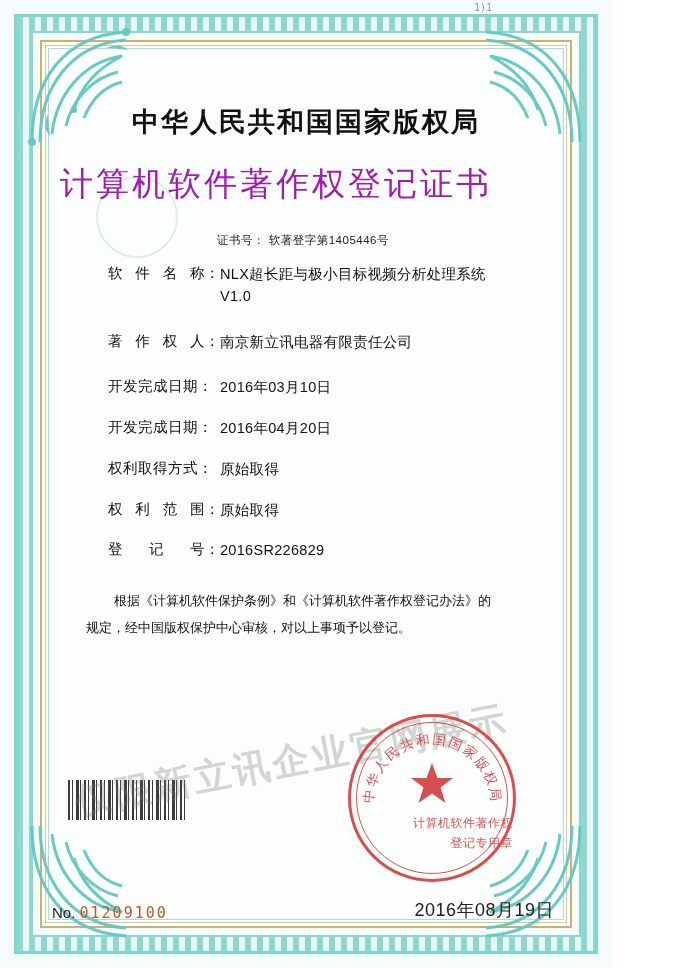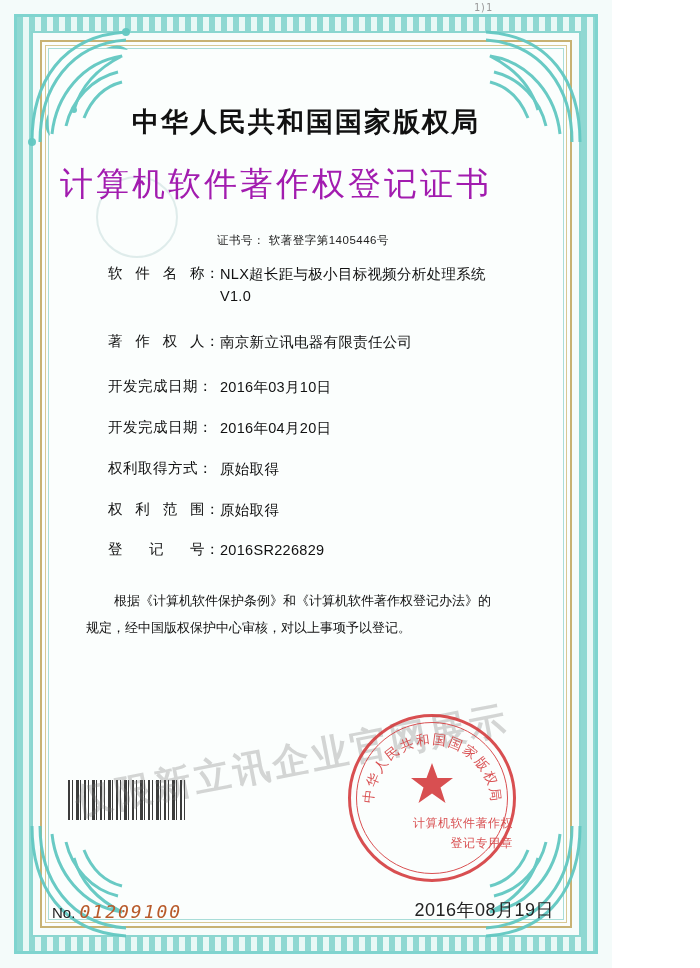--- a/index.html
+++ b/index.html
@@ -214,22 +214,21 @@
     position: absolute;
     left: 52px;
     bottom: 46px;
     font-size: 15px;
     color: #222;
   }
   .footer-no .num {
     color: #b85a2a;
     letter-spacing: 2px;
     font-family: "DejaVu Sans Mono", monospace;
-    font-size: 18px;
-    font-style: italic;
+    font-size: 15px;
   }
   .footer-date {
     position: absolute;
     right: 58px;
     bottom: 46px;
     font-size: 18px;
     color: #222;
     letter-spacing: .5px;
   }
 

